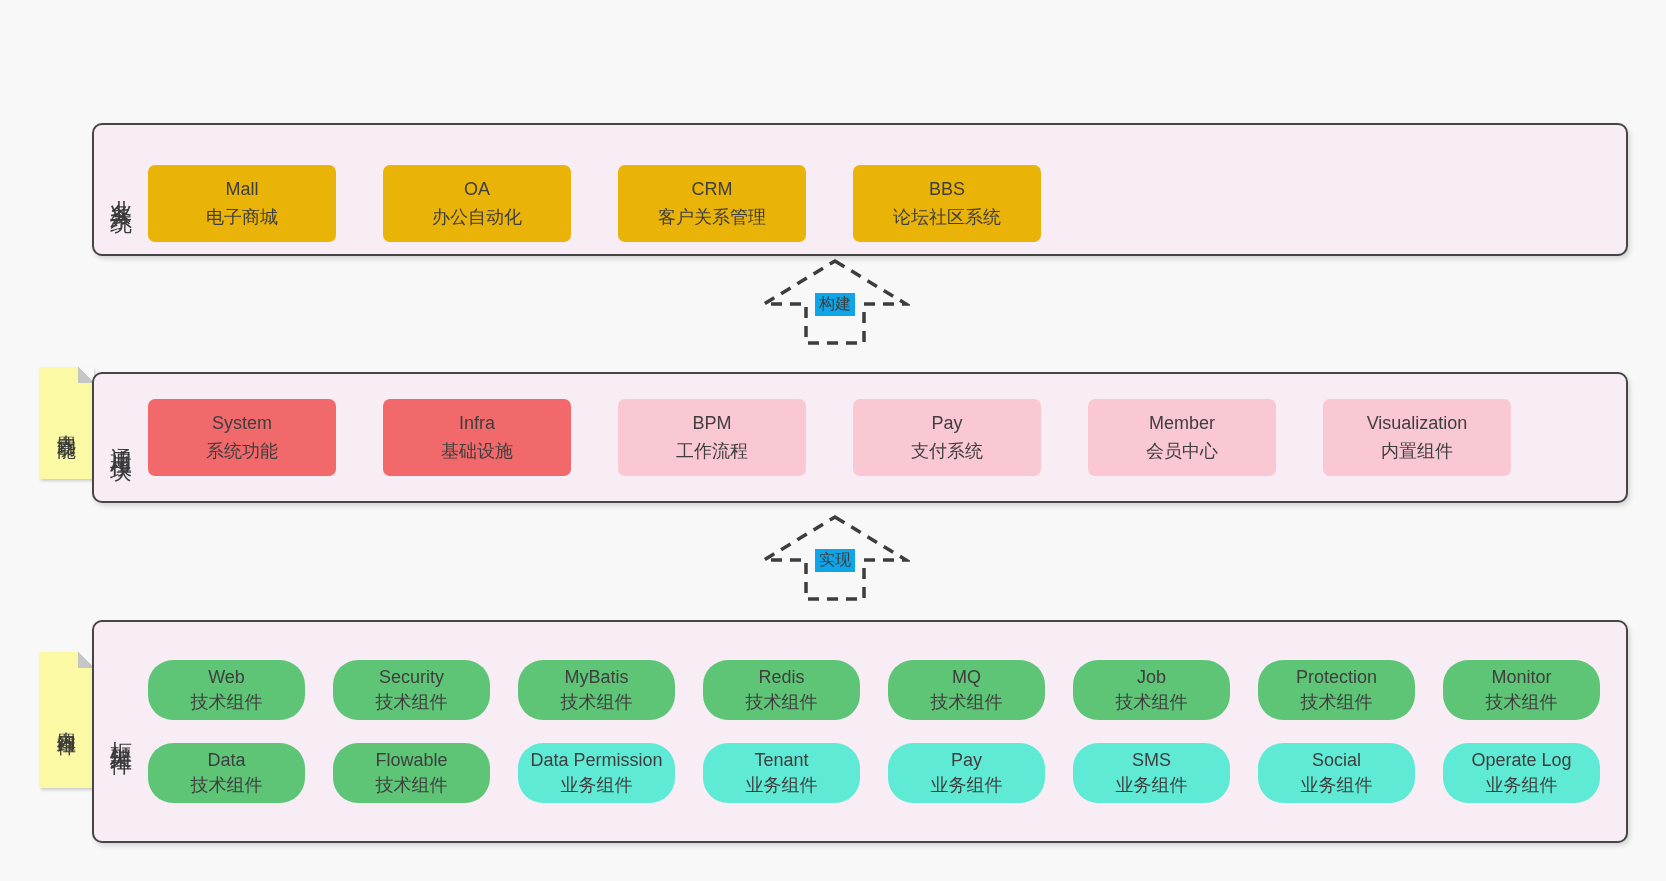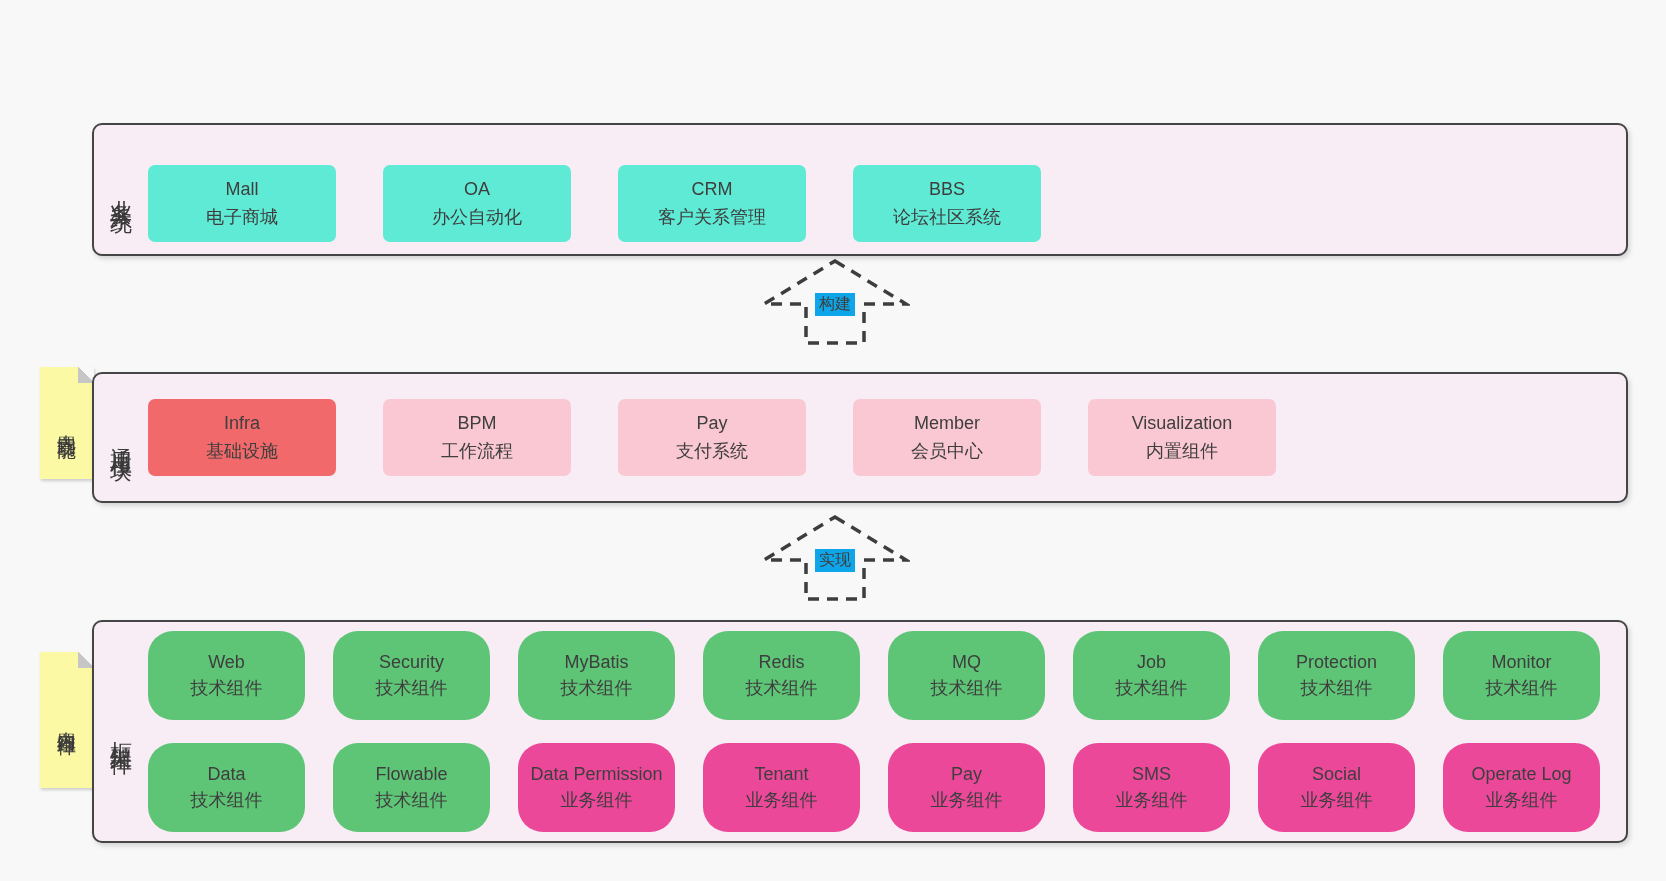--- a/index.html
+++ b/index.html
@@ -26,26 +26,26 @@
   }
   .boxes{flex:1;display:flex;align-items:center;gap:47px;}
   .box{
     border-radius:7px;display:flex;flex-direction:column;
     align-items:center;justify-content:center;text-align:center;
     font-size:18px;line-height:1.55;
   }
   .boxes .box{width:188px;height:77px;flex:0 0 188px;}
   .grid{flex:1;display:flex;flex-direction:column;justify-content:center;gap:23px;padding:8px 0;}
   .row{display:flex;gap:28px;}
-  .row .box{width:157px;height:89px;flex:0 0 157px;line-height:1.4;border-radius:25px;}
-  .blue{background:#5eead4;margin-top:28px;}
+  .row .box{width:157px;height:60px;flex:0 0 157px;line-height:1.4;border-radius:25px;}
+  .blue{background:#eab308;margin-top:28px;}
   .red{background:#f2696b;}
   .pink{background:#f9c8d2;}
   .green{background:#5ec577;}
-  .green-light{background:#ec4899;}
+  .green-light{background:#5eead4;}
   .sticky{
     position:absolute;left:40px;width:54px;background:#fbf9a3;
     box-shadow:1px 2px 3px rgba(0,0,0,0.18);
     display:flex;align-items:center;justify-content:center;z-index:0;
   }
   #sticky-1{top:367px;height:112px;}
   #sticky-2{top:652px;height:136px;}
   .sticky::after{
     content:"";position:absolute;top:0;right:0;width:16px;height:16px;
     background:linear-gradient(225deg,#f8f8f8 0 50%,#c6c6c6 50% 100%);
@@ -97,20 +97,24 @@
 <div class="sticky" id="sticky-1">
   <span class="vtext">内置功能</span>
 </div>
 
 <div class="layer" id="layer-2">
   <div class="layer-label">
     <span class="vtext">通用模块</span>
   </div>
   <div class="boxes">
     <div class="box red">
+      <div>System</div>
+      <div>系统功能</div>
+    </div>
+    <div class="box red">
       <div>Infra</div>
       <div>基础设施</div>
     </div>
     <div class="box pink">
       <div>BPM</div>
       <div>工作流程</div>
     </div>
     <div class="box pink">
       <div>Pay</div>
       <div>支付系统</div>

